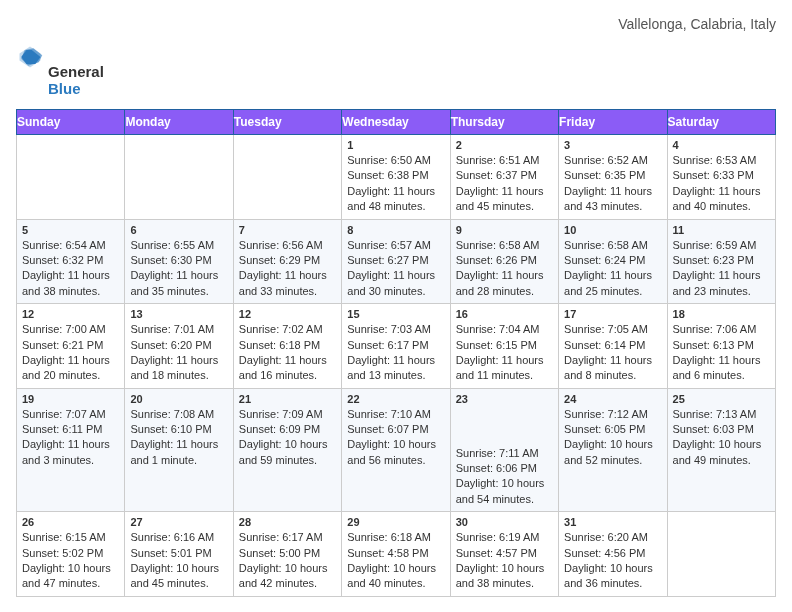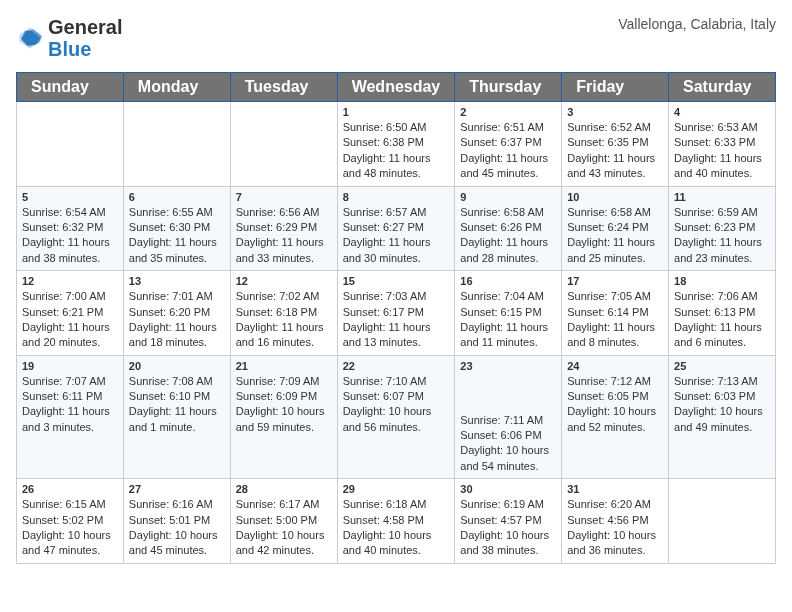--- a/index.html
+++ b/index.html
@@ -17,23 +17,24 @@
       margin-bottom: 12px;
     }
     .logo {
       display: flex;
       align-items: center;
       gap: 4px;
     }
     .logo-text {
       display: flex;
       flex-direction: column;
-      font-size: 20px;
+      font-size: 15px;
       font-weight: bold;
       line-height: 1.1;
+      margin-top: 48px;
     }
     .logo-general { color: #333; }
     .logo-blue { color: #2b7abf; }
     .logo-icon {
       width: 28px;
       height: 28px;
     }
     .title-block {
       text-align: right;
     }
@@ -45,25 +46,25 @@
     .subtitle {
       font-size: 14px;
       color: #555;
     }
     .calendar {
       width: 100%;
       border-collapse: collapse;
       border: 1px solid #ccc;
     }
     .calendar th {
-      background: #737373;
+      background: #8b5cf6;
       color: #fff;
-      font-size: 16px;
+      font-size: 12px;
       font-weight: bold;
-      padding: 5px 14px;
+      padding: 5px 0;
       text-align: left;
       border: 1px solid #2060a0;
     }
     .calendar td {
       vertical-align: top;
       border: 1px solid #ccc;
       padding: 4px 5px;
       font-size: 10px;
       color: #333;
       width: 107px;

